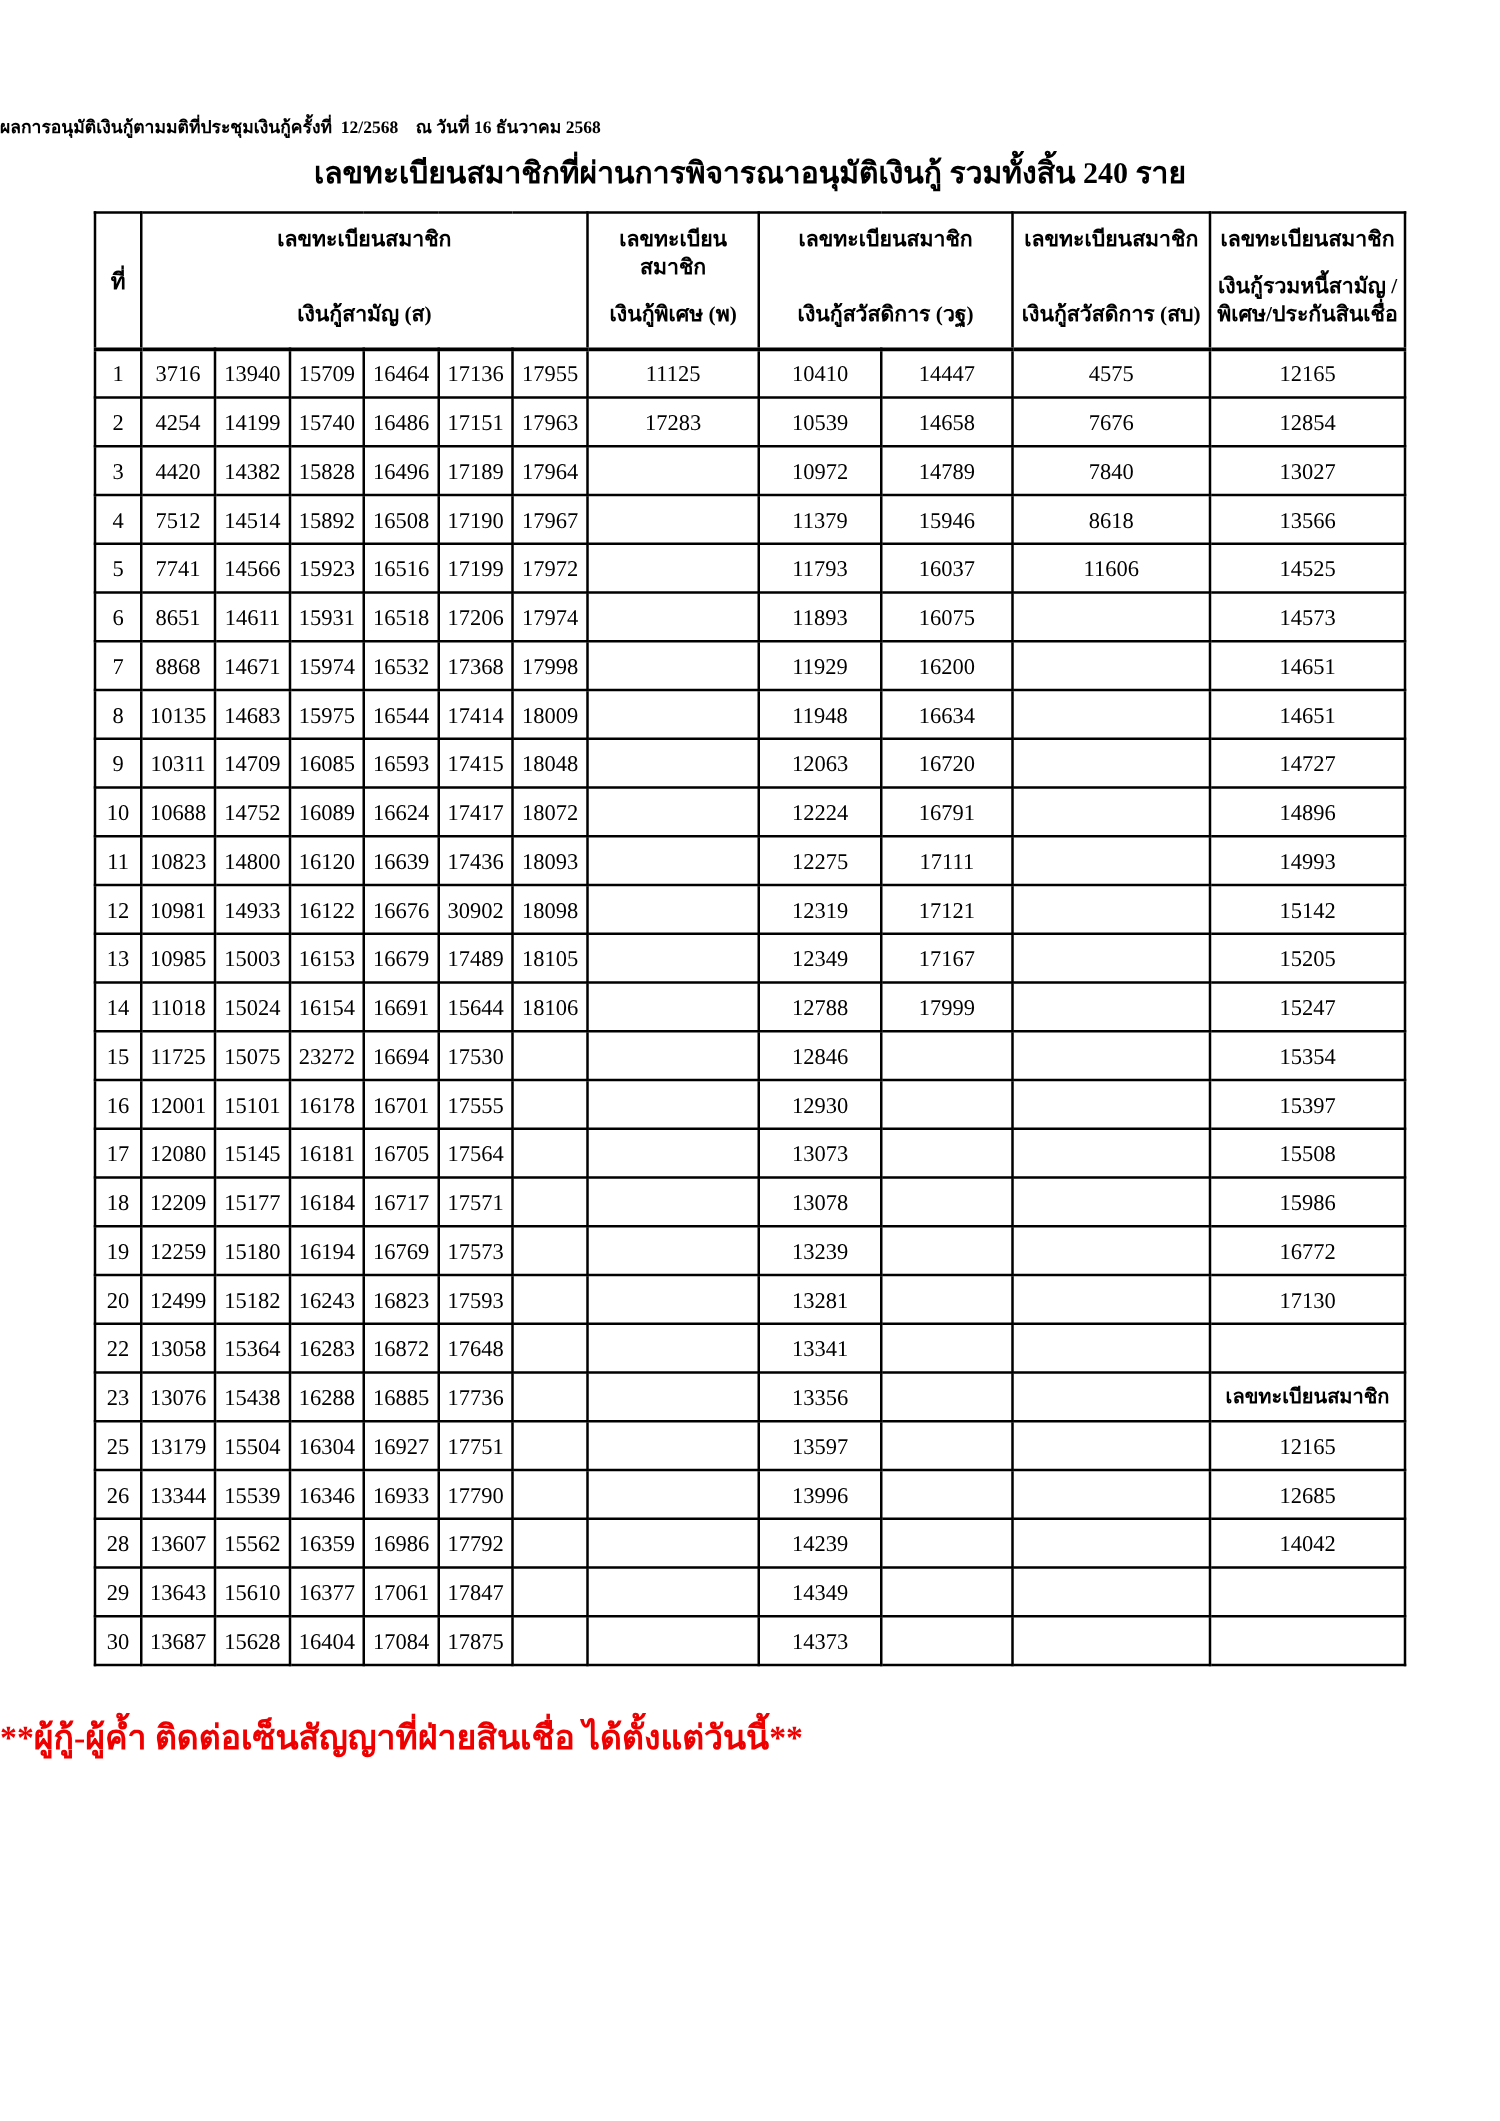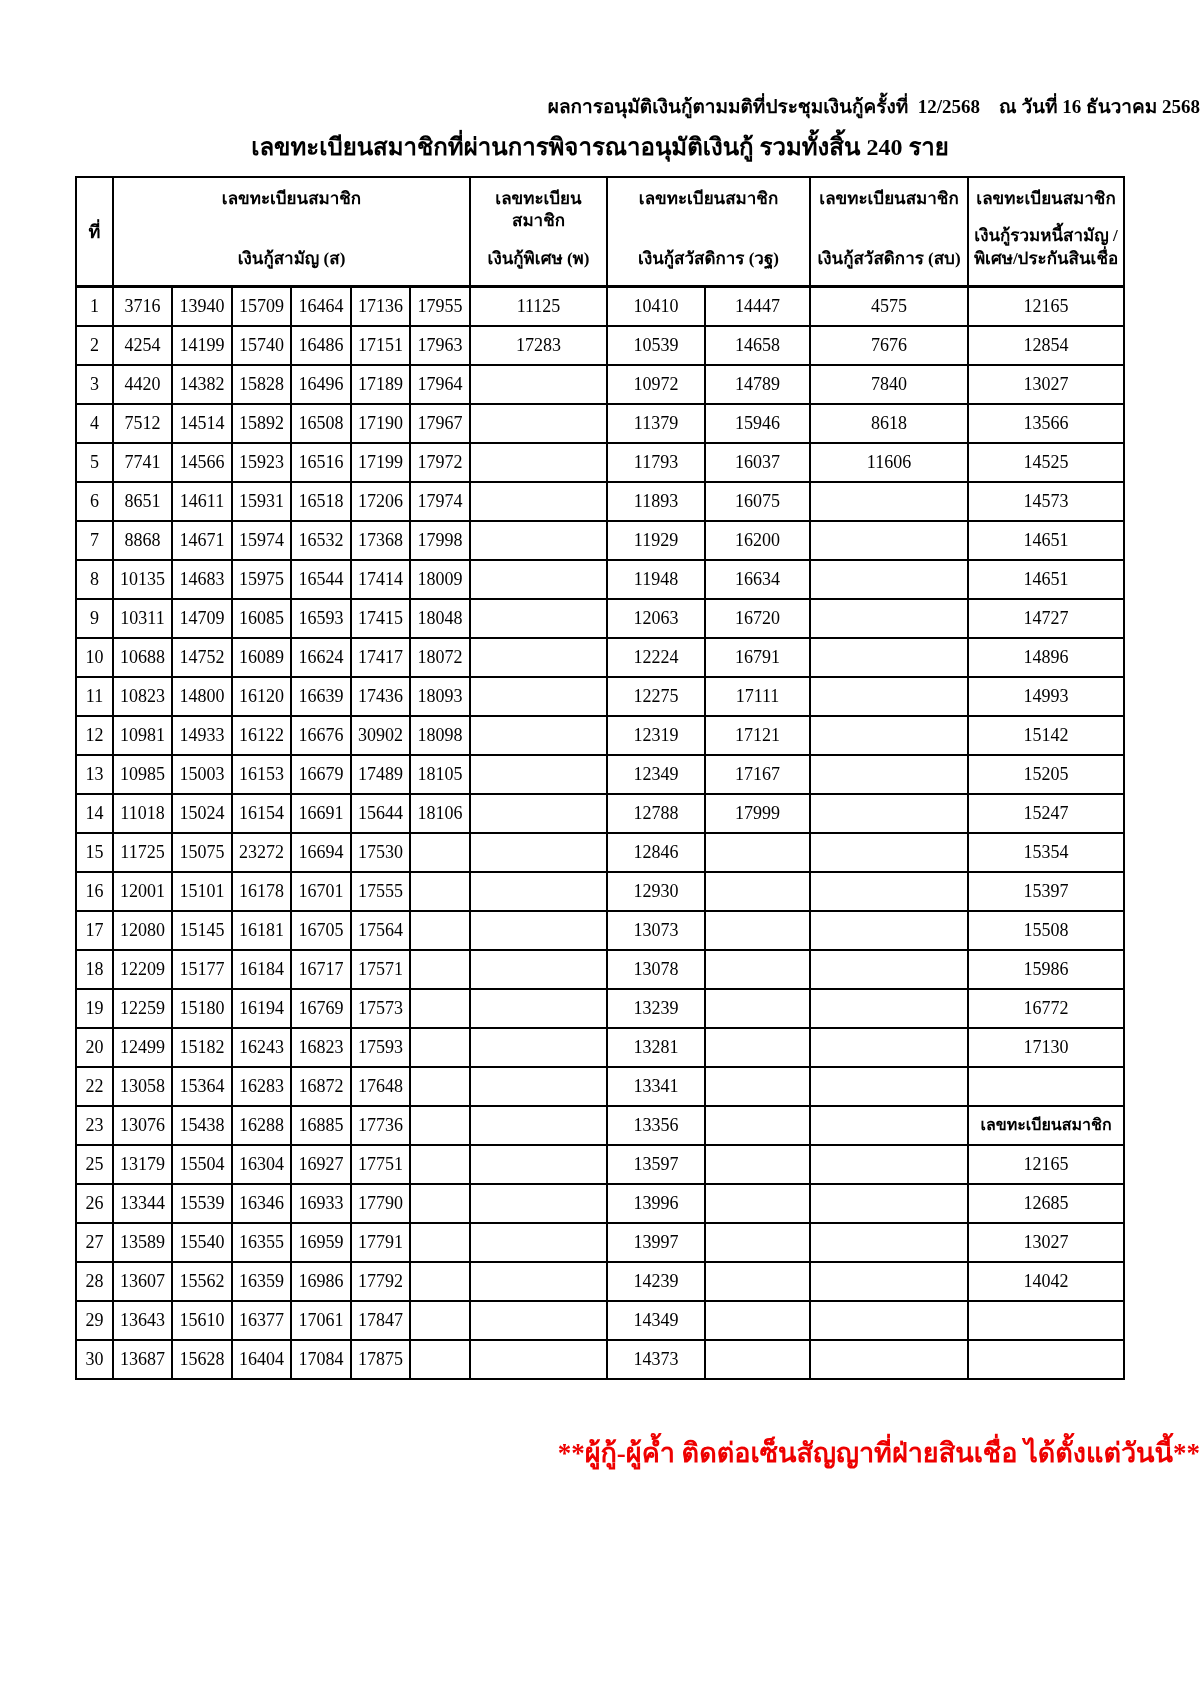--- a/index.html
+++ b/index.html
@@ -9,23 +9,23 @@
   }
   body {
     width: 1200px;
     height: 1697px;
     position: relative;
     font-family: "Liberation Serif", "DejaVu Serif", serif;
     color: #000;
   }
   .doc-title-1 {
     margin-top: 93px;
-    text-align: right;
+    text-align: left;
     font-weight: bold;
-    font-size: 19px;
+    font-size: 14px;
     line-height: 1.45;
     white-space: pre;
   }
   .doc-title-2 {
     margin-top: 10px;
     text-align: center;
     font-weight: bold;
     font-size: 24px;
     line-height: 1.4;
   }
@@ -71,22 +71,22 @@
   table.loan-table tbody tr { height: 39px; }
   table.loan-table tbody td {
     font-size: 18px;
     line-height: 1;
   }
   table.loan-table tbody td.mini-header {
     font-weight: bold;
     font-size: 16px;
   }
   .footer-notice {
-    margin-top: 56px;
-    text-align: right;
+    margin-top: 40px;
+    text-align: left;
     font-weight: bold;
     font-size: 27px;
     line-height: 1.3;
   }
 </style>
 </head>
 <body>
 
 <div class="doc-title-1">ผลการอนุมัติเงินกู้ตามมติที่ประชุมเงินกู้ครั้งที่  12/2568    ณ วันที่ 16 ธันวาคม 2568</div>
 <div class="doc-title-2">เลขทะเบียนสมาชิกที่ผ่านการพิจารณาอนุมัติเงินกู้ รวมทั้งสิ้น 240 ราย</div>
@@ -485,34 +485,20 @@
         <td>16933</td>
         <td>17790</td>
         <td></td>
         <td></td>
         <td>13996</td>
         <td></td>
         <td></td>
         <td>12685</td>
       </tr>
       <tr>
-        <td>27</td>
-        <td>13589</td>
-        <td>15540</td>
-        <td>16355</td>
-        <td>16959</td>
-        <td>17791</td>
-        <td></td>
-        <td></td>
-        <td>13997</td>
-        <td></td>
-        <td></td>
-        <td>13027</td>
-      </tr>
-      <tr>
         <td>28</td>
         <td>13607</td>
         <td>15562</td>
         <td>16359</td>
         <td>16986</td>
         <td>17792</td>
         <td></td>
         <td></td>
         <td>14239</td>
         <td></td>

